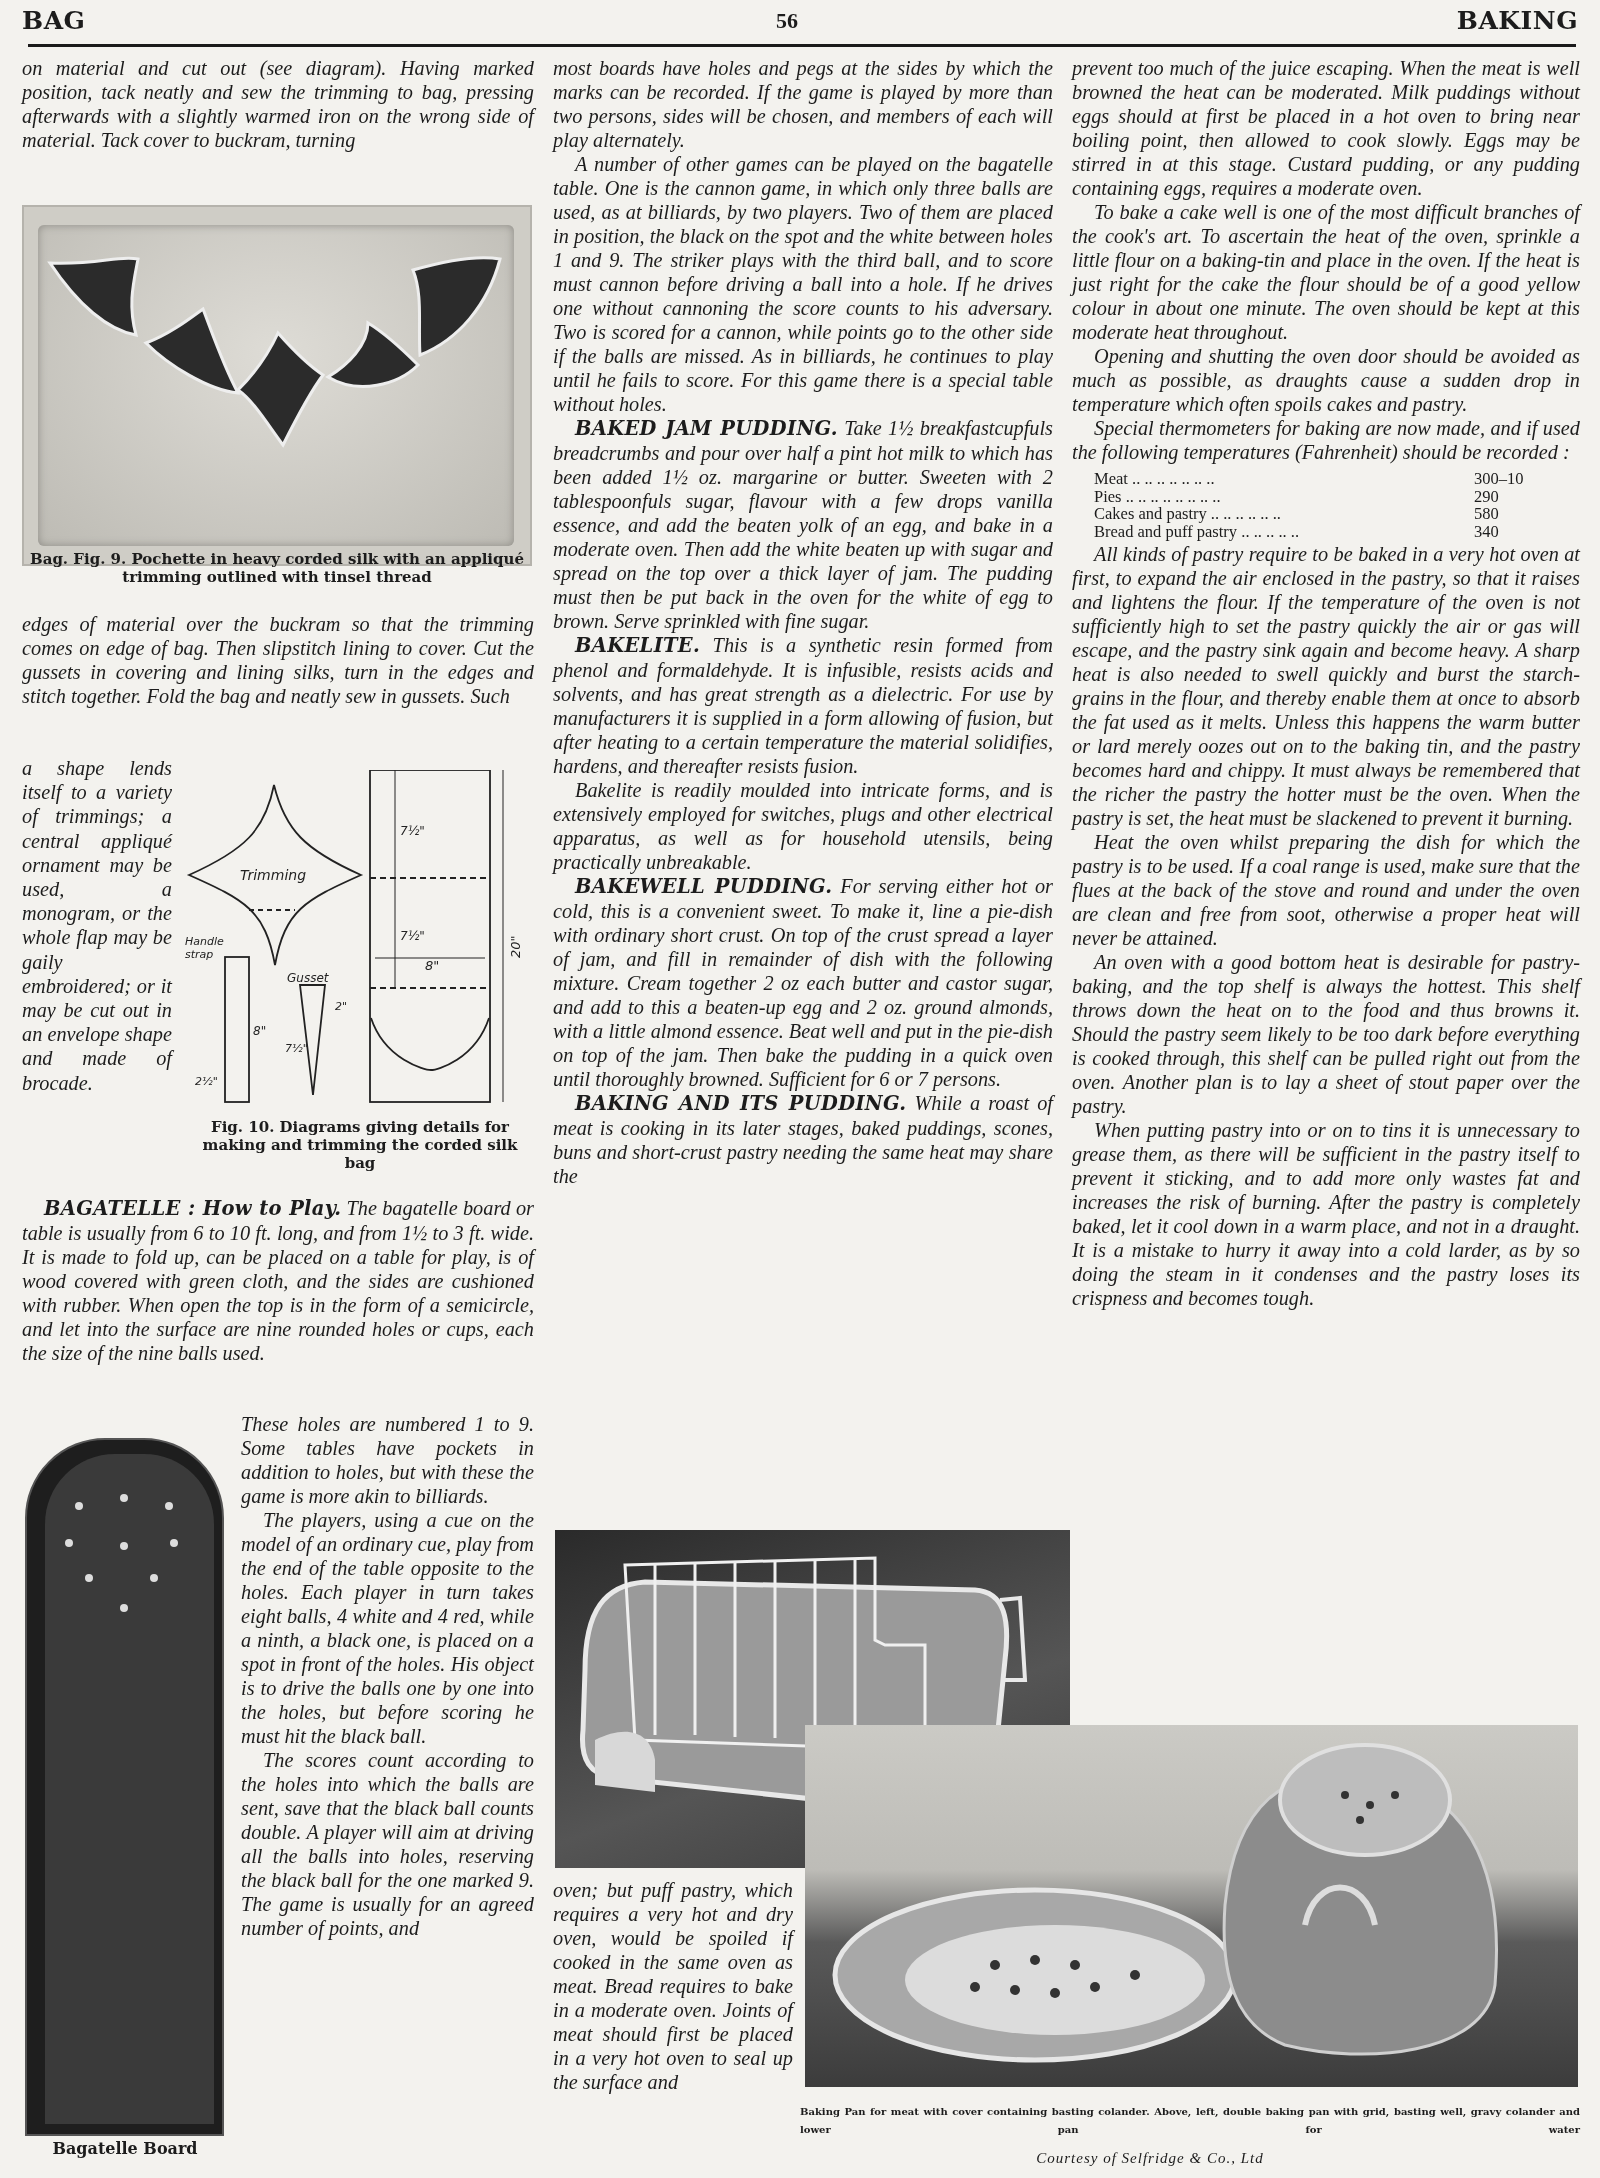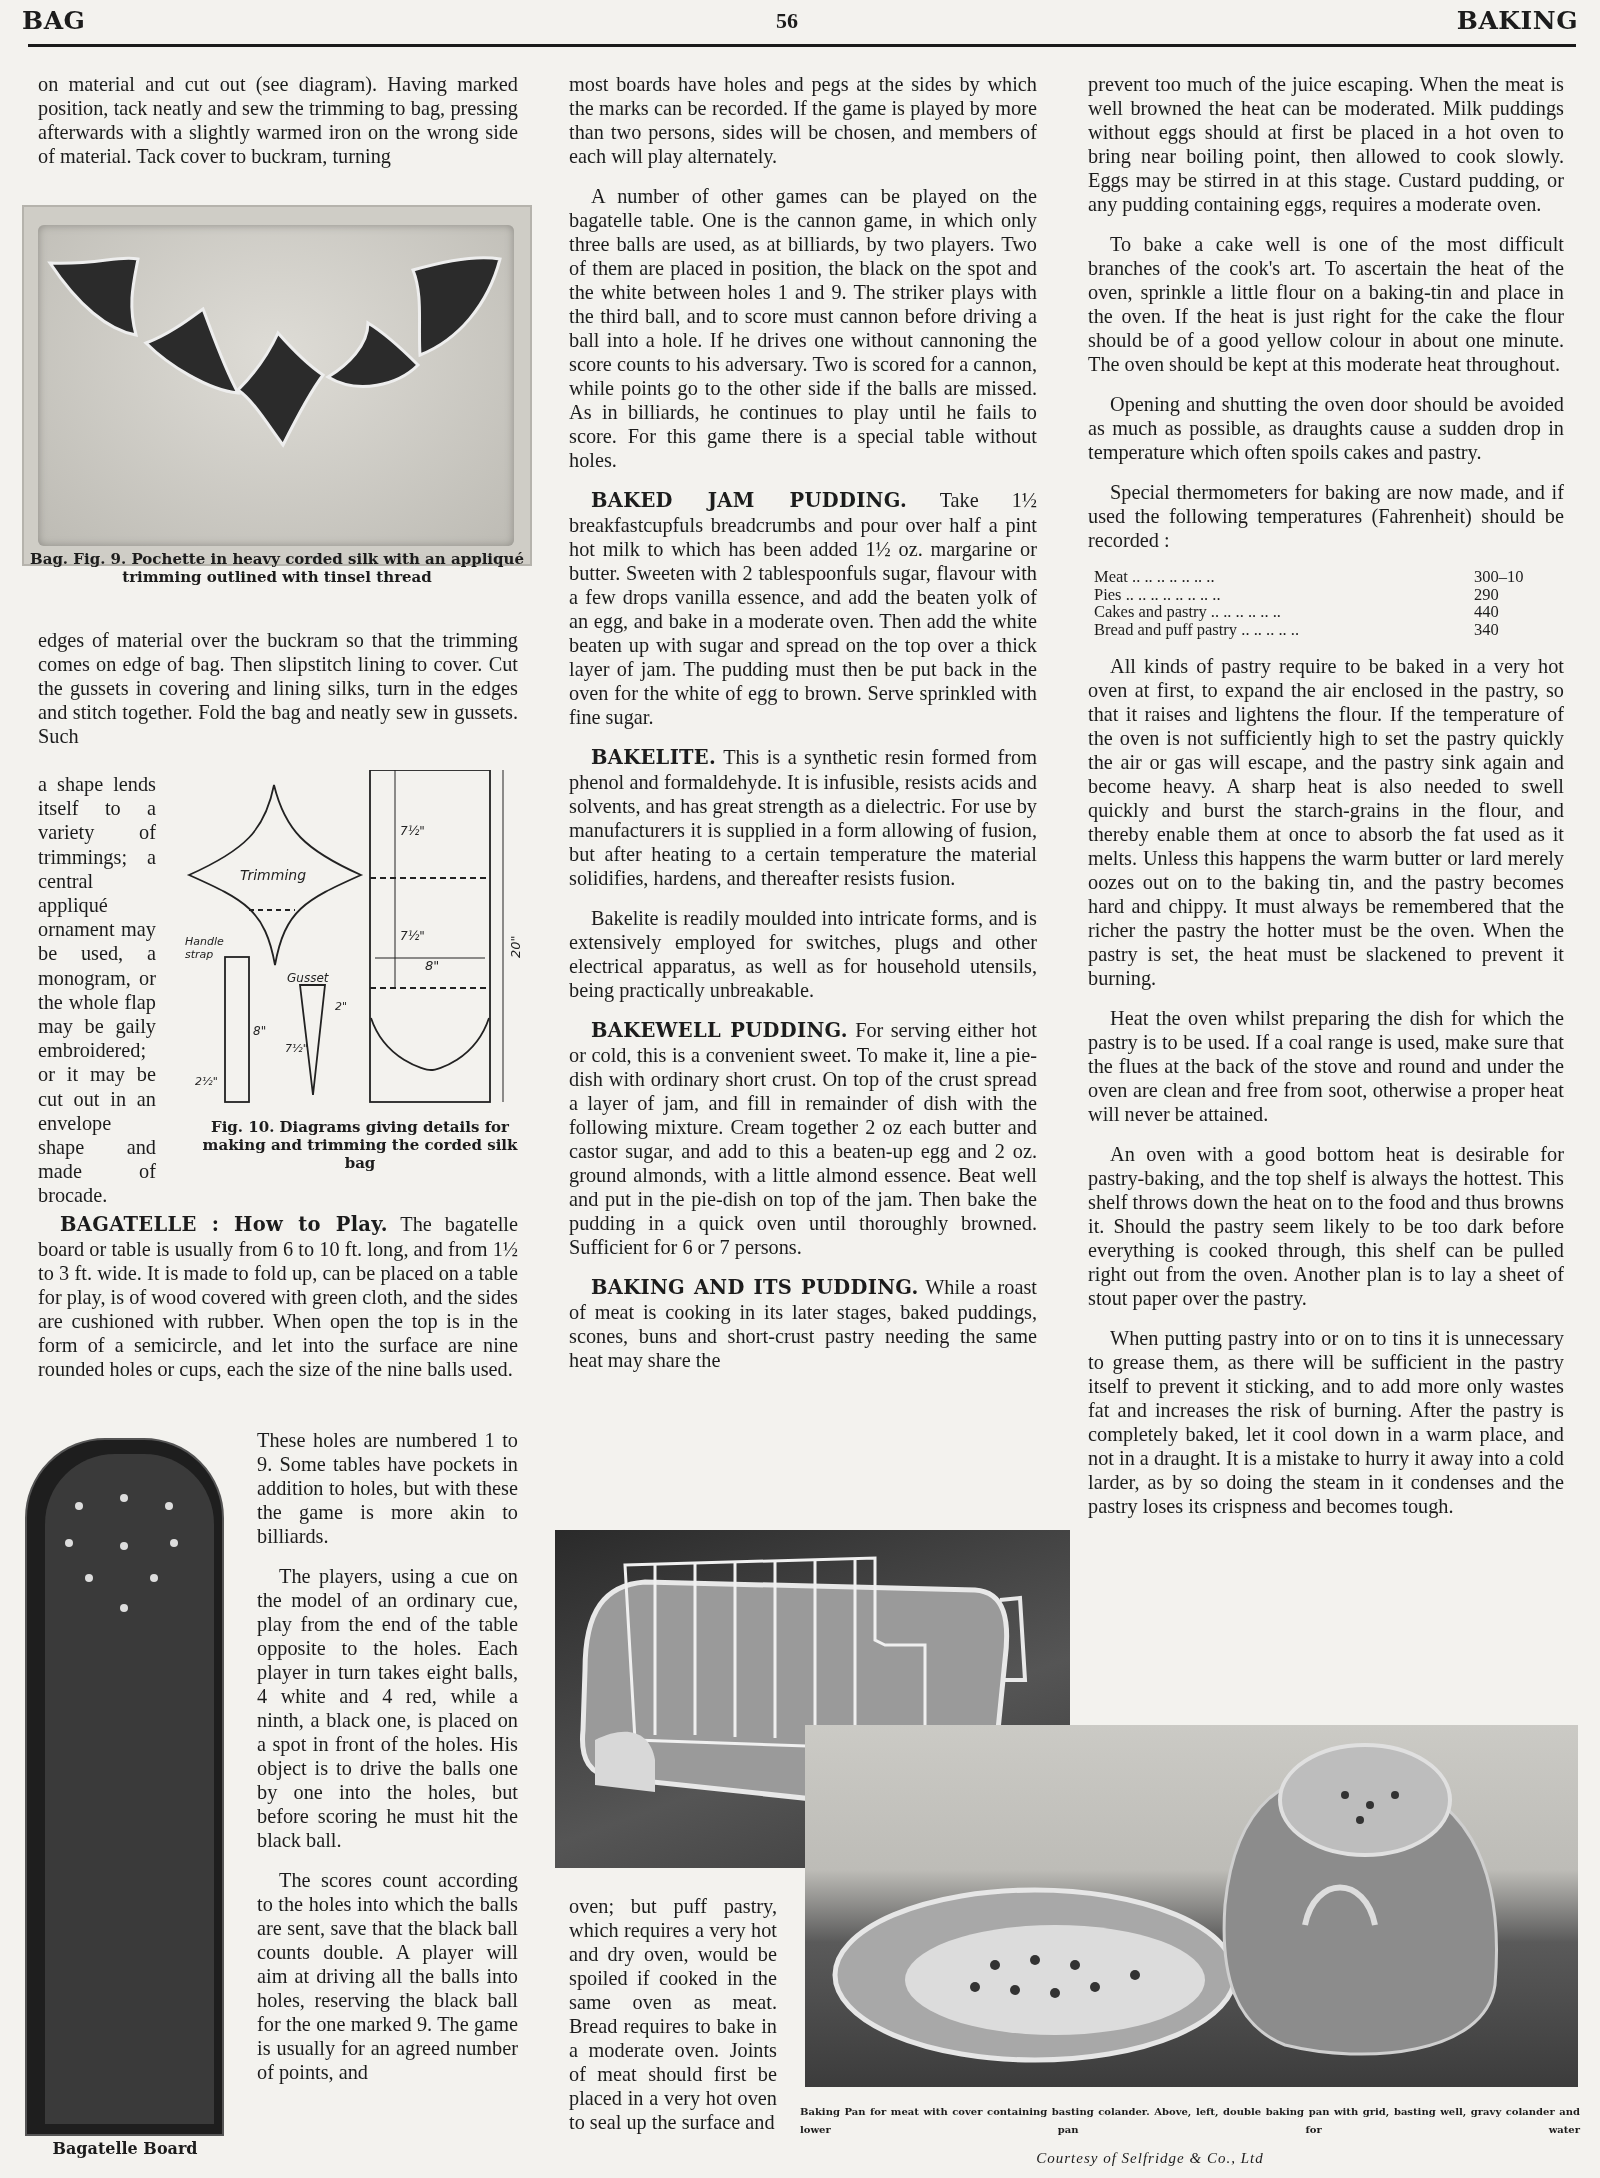--- a/index.html
+++ b/index.html
@@ -9,21 +9,21 @@
     font-family: "Liberation Serif", "DejaVu Serif", serif;
   }
   .abs { position: absolute; }
   .running-head { top: 6px; font-family: "DejaVu Serif", serif; font-weight: bold; font-size: 25px; letter-spacing: 0.5px; }
   .head-left { left: 22px; }
   .head-right { right: 22px; }
   .page-num { left: 776px; top: 8px; font-weight: bold; font-size: 22px; }
   .head-rule { left: 28px; top: 44px; width: 1548px; height: 3px; background: #1a1a1a; }
 
   .col { font-size: 20.3px; line-height: 24px; text-align: justify; hyphens: manual; }
-  .col p { margin: 16px; text-indent: 22px; }
+  .col p { margin: 0; text-indent: 22px; font-style: italic; }
   .col p.noindent { text-indent: 0; }
   .hd { font-family: "DejaVu Serif", serif; font-weight: bold; font-size: 19.5px; letter-spacing: 0.3px; }
 
   .caption { font-family: "DejaVu Serif", serif; font-weight: bold; font-size: 15px; line-height: 18px; text-align: center; }
   .credit { font-style: italic; font-size: 15px; text-align: center; letter-spacing: 1px; }
 
   
   .photo { background: #777; overflow: hidden; }
   .bag-photo { left: 22px; top: 205px; width: 506px; height: 357px; background: #cfcdc6; border: 2px solid #b5b3ac; }
   .bag-inner { position: absolute; left: 14px; top: 18px; right: 16px; bottom: 18px; background: radial-gradient(ellipse at 50% 40%, #dedcd6, #bdbbb4); border-radius: 6px; box-shadow: inset 0 0 8px #8e8c86; }
@@ -176,21 +176,21 @@
     <div style="display:flex;">
       <span style="flex:1;"><span>Meat</span><span> .. .. .. .. .. .. ..</span></span>
       <span style="width:60px;">300–10</span>
     </div>
     <div style="display:flex;">
       <span style="flex:1;"><span>Pies</span><span> .. .. .. .. .. .. .. ..</span></span>
       <span style="width:60px;">290</span>
     </div>
     <div style="display:flex;">
       <span style="flex:1;"><span>Cakes and pastry</span><span> .. .. .. .. .. ..</span></span>
-      <span style="width:60px;">440</span>
+      <span style="width:60px;">580</span>
     </div>
     <div style="display:flex;">
       <span style="flex:1;"><span>Bread and puff pastry</span><span> .. .. .. .. ..</span></span>
       <span style="width:60px;">340</span>
     </div>
   </div>
   <p>All kinds of pastry require to be baked in a very hot oven at first, to expand the air enclosed in the pastry, so that it raises and lightens the flour. If the temperature of the oven is not sufficiently high to set the pastry quickly the air or gas will escape, and the pastry sink again and become heavy. A sharp heat is also needed to swell quickly and burst the starch-grains in the flour, and thereby enable them at once to absorb the fat used as it melts. Unless this happens the warm butter or lard merely oozes out on to the baking tin, and the pastry becomes hard and chippy. It must always be remembered that the richer the pastry the hotter must be the oven. When the pastry is set, the heat must be slackened to prevent it burning.</p>
   <p>Heat the oven whilst preparing the dish for which the pastry is to be used. If a coal range is used, make sure that the flues at the back of the stove and round and under the oven are clean and free from soot, otherwise a proper heat will never be attained.</p>
   <p>An oven with a good bottom heat is desirable for pastry-baking, and the top shelf is always the hottest. This shelf throws down the heat on to the food and thus browns it. Should the pastry seem likely to be too dark before everything is cooked through, this shelf can be pulled right out from the oven. Another plan is to lay a sheet of stout paper over the pastry.</p>
   <p>When putting pastry into or on to tins it is unnecessary to grease them, as there will be sufficient in the pastry itself to prevent it sticking, and to add more only wastes fat and increases the risk of burning. After the pastry is completely baked, let it cool down in a warm place, and not in a draught. It is a mistake to hurry it away into a cold larder, as by so doing the steam in it condenses and the pastry loses its crispness and becomes tough.</p>

